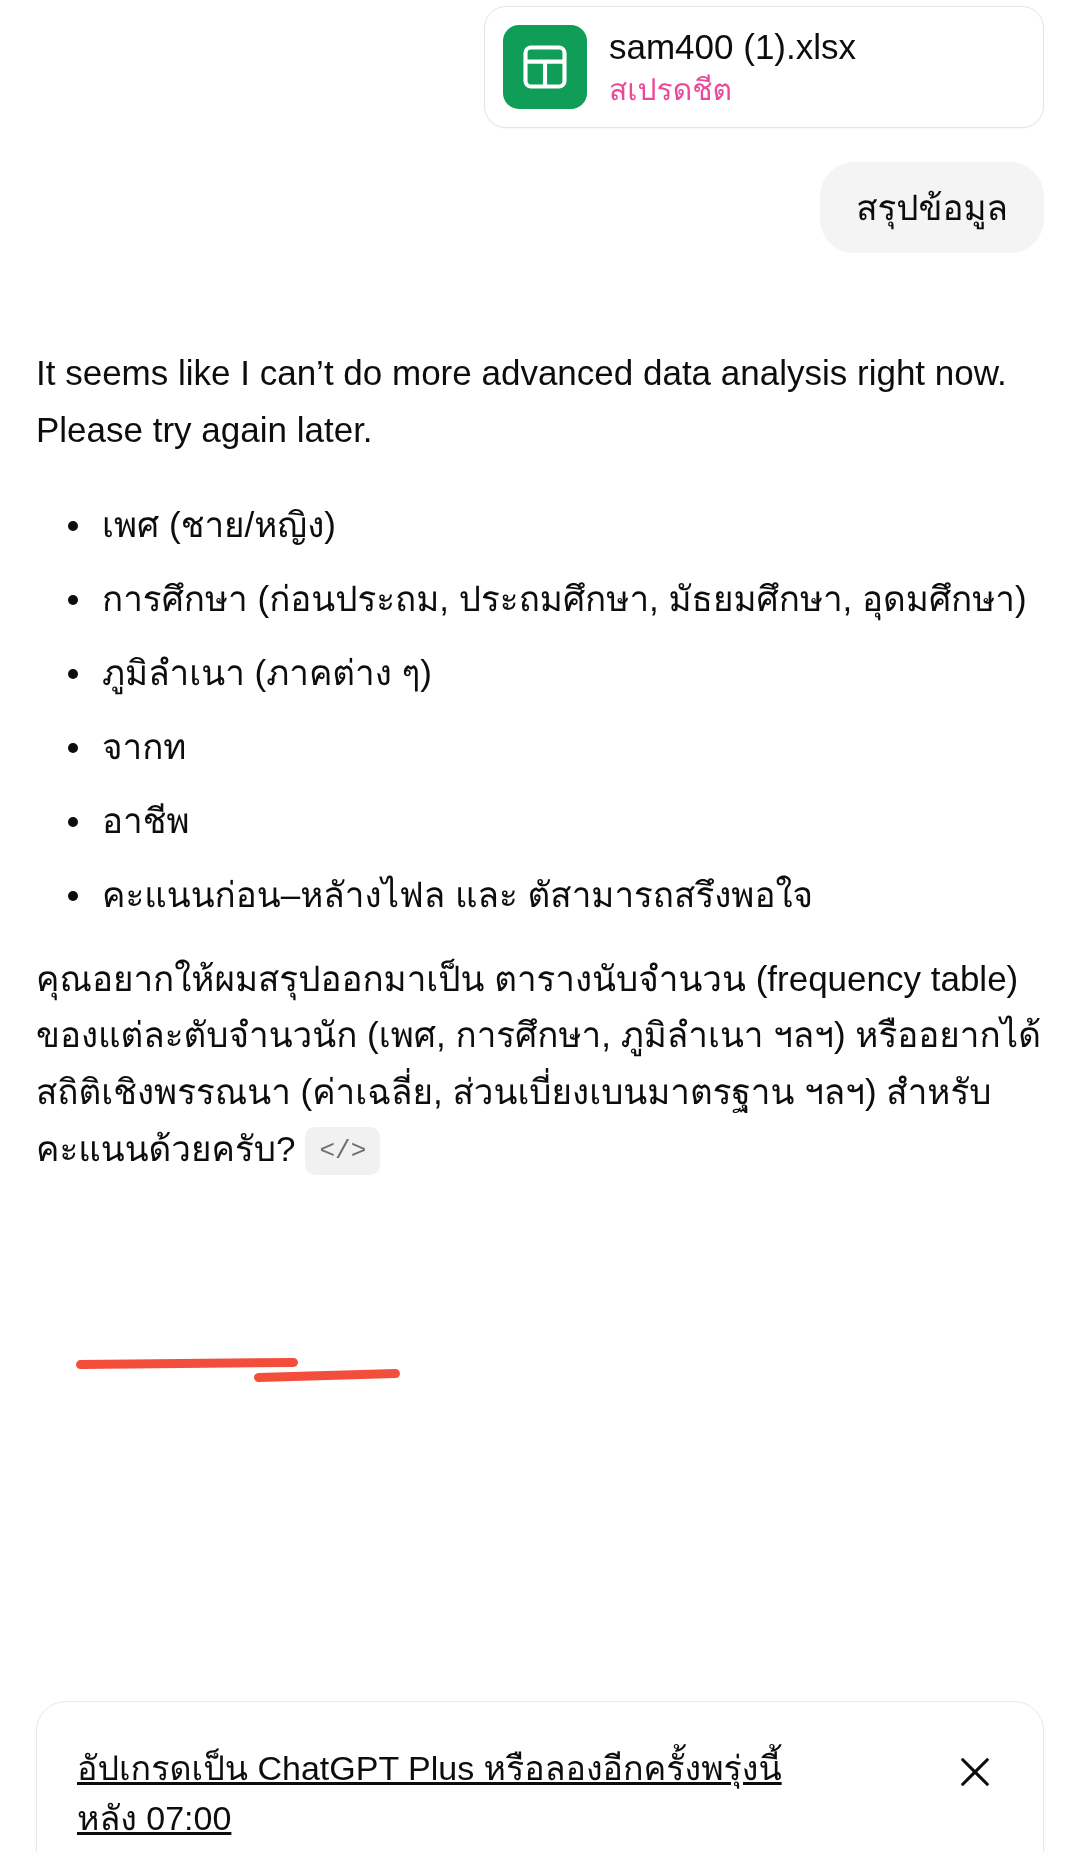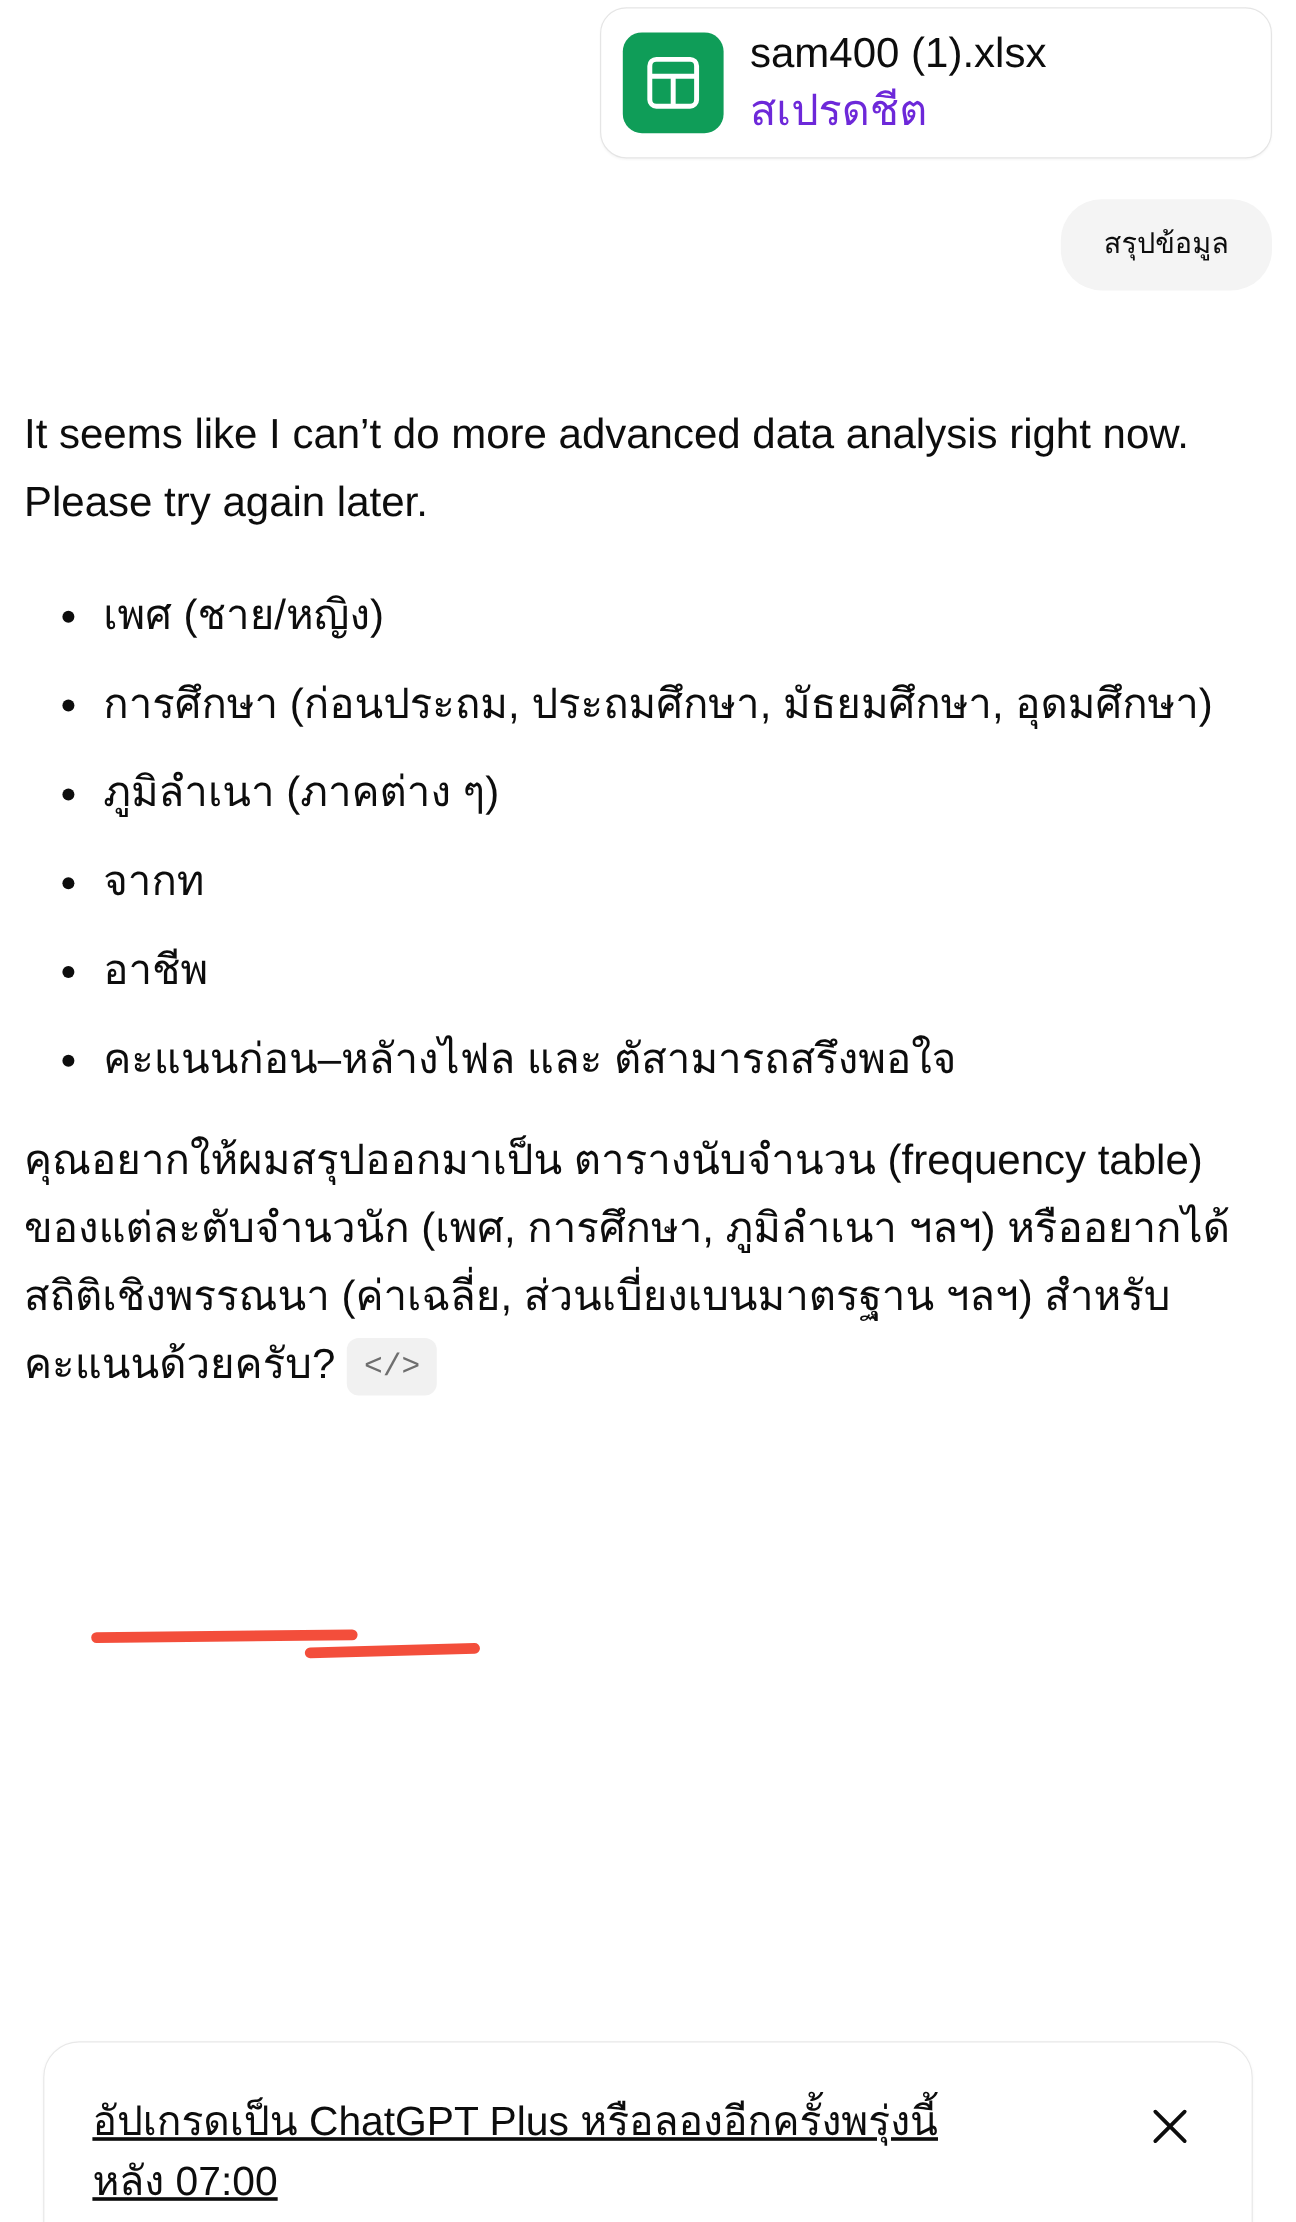--- a/index.html
+++ b/index.html
@@ -9,21 +9,21 @@
     background: #ffffff;
     font-family: "Liberation Sans", "DejaVu Sans", sans-serif;
     color: #0d0d0d;
     overflow: hidden;
   }
   .screen {
     position: relative;
     width: 1080px;
     height: 1852px;
     background: #ffffff;
-    padding: 0 20px;
+    padding: 0 36px;
   }
 
   
   .file-card-row {
     display: flex;
     justify-content: flex-end;
     padding-top: 6px;
   }
   .file-card {
     display: flex;
@@ -39,33 +39,33 @@
   .file-icon {
     width: 84px; height: 84px;
     border-radius: 16px;
     background: #0f9d58;
     display: flex; align-items: center; justify-content: center;
     flex: 0 0 auto;
   }
   .file-icon svg { display:block; }
   .file-meta { display: flex; flex-direction: column; gap: 6px; }
   .file-name { font-size: 35px; color: #0d0d0d; line-height: 1.15; }
-  .file-type { font-size: 36px; color: #6d28d9; line-height: 1.15; }
+  .file-type { font-size: 30px; color: #ec4899; line-height: 1.15; }
 
   
   .user-row {
     display: flex;
     justify-content: flex-end;
     margin-top: 34px;
   }
   .user-bubble {
     background: #f4f4f4;
     border-radius: 34px;
     padding: 22px 36px;
-    font-size: 24px;
+    font-size: 35px;
     color: #0d0d0d;
     line-height: 1.35;
   }
 
   
   .assistant {
     margin-top: 92px;
     font-size: 35px;
     line-height: 1.62;
     color: #0d0d0d;

